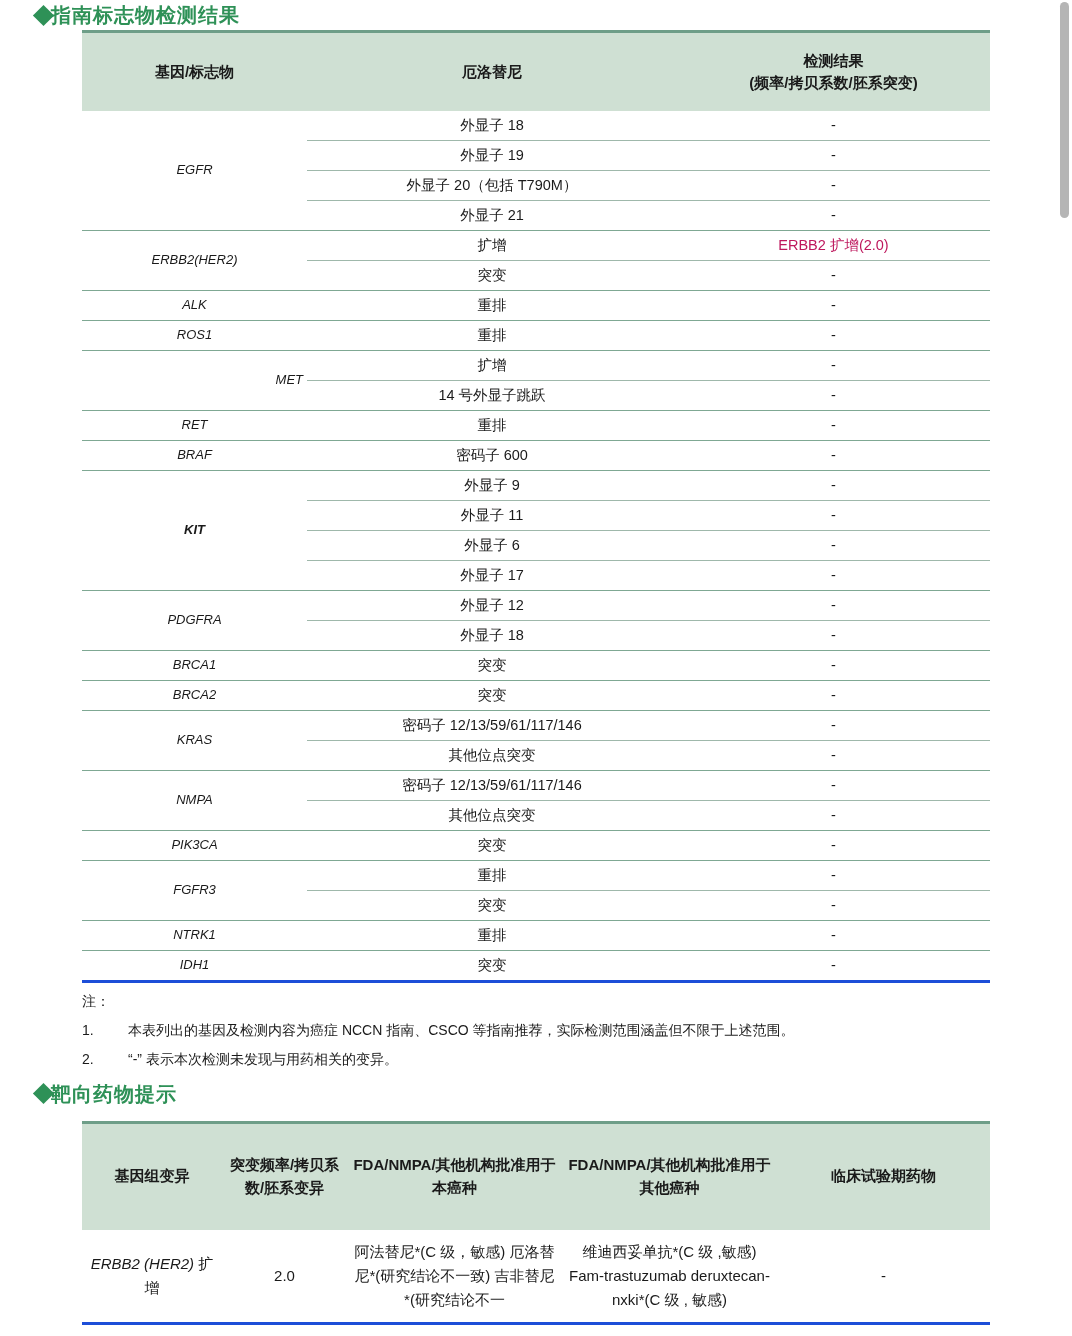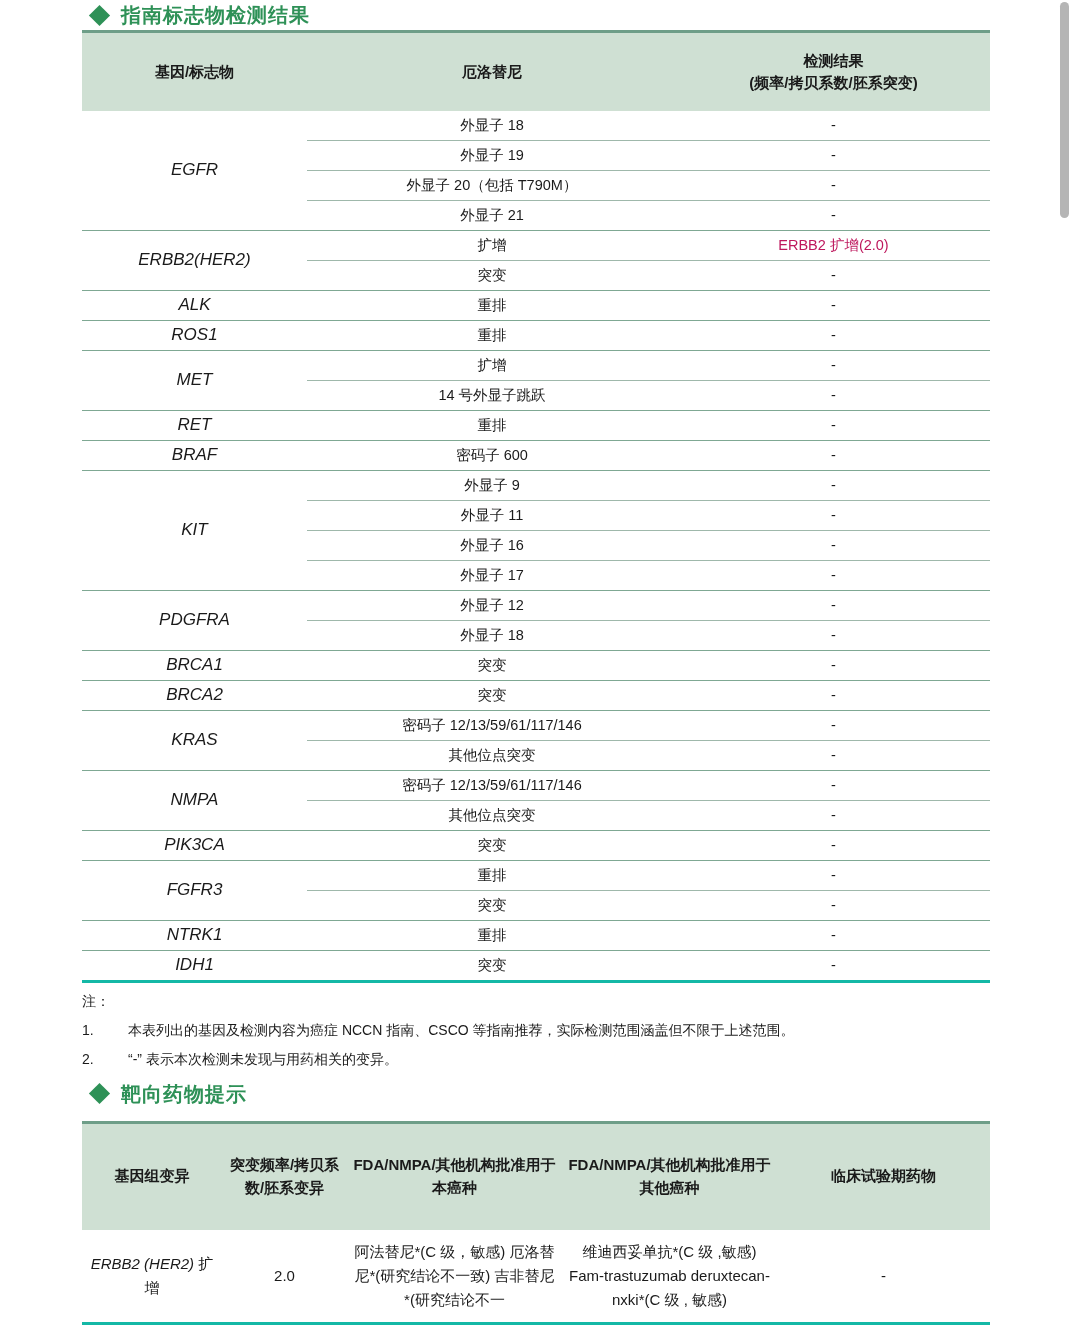--- a/index.html
+++ b/index.html
@@ -19,22 +19,21 @@
     position: relative;
     width: 1072px;
     height: 1336px;
     box-sizing: border-box;
   }
 
   
   .section-head {
     display: flex;
     align-items: center;
-    gap: 14px;
-    padding-left: 92px;
+    padding-left: 36px;
     height: 30px;
   }
   .diamond {
     width: 15px;
     height: 15px;
     background: #2e9157;
     transform: rotate(45deg);
     flex: none;
   }
   .section-title {
@@ -45,21 +44,21 @@
     line-height: 1;
   }
 
   
   .tbl {
     width: 908px;
     margin-left: 82px;
     border-collapse: collapse;
     table-layout: fixed;
     border-top: 3px solid #6e9e88;
-    border-bottom: 3px solid #14b8a6;
+    border-bottom: 3px solid #1d4ed8;
   }
   .tbl thead th {
     background: #cfe0d3;
     font-size: 15px;
     font-weight: bold;
     color: #1a1a1a;
     text-align: center;
     vertical-align: middle;
     padding: 8px 4px;
     line-height: 1.5;
@@ -76,21 +75,21 @@
   #tbl-markers tbody td {
     font-size: 14.5px;
     text-align: center;
     vertical-align: middle;
     height: 29px;
     padding: 0 4px;
     line-height: 1.3;
   }
   #tbl-markers tbody td.gene {
     font-style: italic;
-    font-size: 17px;
+    font-size: 13px;
   }
   
   #tbl-markers tbody tr.grp-end > td {
     border-bottom: 1.6px solid #7fa893;
   }
   
   #tbl-markers tbody tr.inner > td.content,
   #tbl-markers tbody tr.inner > td.result {
     border-bottom: 1px solid #9fb8ab;
   }
@@ -215,49 +214,49 @@
           <td class="gene" rowspan="1">ALK</td>
           <td class="content">重排</td>
           <td class="result">-</td>
         </tr>
         <tr class="grp-end">
           <td class="gene" rowspan="1">ROS1</td>
           <td class="content">重排</td>
           <td class="result">-</td>
         </tr>
         <tr class="inner">
-          <td class="gene" rowspan="2" style="border-bottom: 1.6px solid rgb(127, 168, 147);">MET</td>
+          <td class="gene" rowspan="2" style="border-bottom: 1.6px solid rgb(127, 168, 147); text-align: right;">MET</td>
           <td class="content">扩增</td>
           <td class="result">-</td>
         </tr>
         <tr class="grp-end">
           <td class="content">14 号外显子跳跃</td>
           <td class="result">-</td>
         </tr>
         <tr class="grp-end">
           <td class="gene" rowspan="1">RET</td>
           <td class="content">重排</td>
           <td class="result">-</td>
         </tr>
         <tr class="grp-end">
           <td class="gene" rowspan="1">BRAF</td>
           <td class="content">密码子 600</td>
           <td class="result">-</td>
         </tr>
         <tr class="inner">
-          <td class="gene" rowspan="4" style="border-bottom: 1.6px solid rgb(127, 168, 147);">KIT</td>
+          <td class="gene" rowspan="4" style="border-bottom: 1.6px solid rgb(127, 168, 147); font-weight: bold;">KIT</td>
           <td class="content">外显子 9</td>
           <td class="result">-</td>
         </tr>
         <tr class="inner">
           <td class="content">外显子 11</td>
           <td class="result">-</td>
         </tr>
         <tr class="inner">
-          <td class="content">外显子 16</td>
+          <td class="content">外显子 6</td>
           <td class="result">-</td>
         </tr>
         <tr class="grp-end">
           <td class="content">外显子 17</td>
           <td class="result">-</td>
         </tr>
         <tr class="inner">
           <td class="gene" rowspan="2" style="border-bottom: 1.6px solid rgb(127, 168, 147);">PDGFRA</td>
           <td class="content">外显子 12</td>
           <td class="result">-</td>

